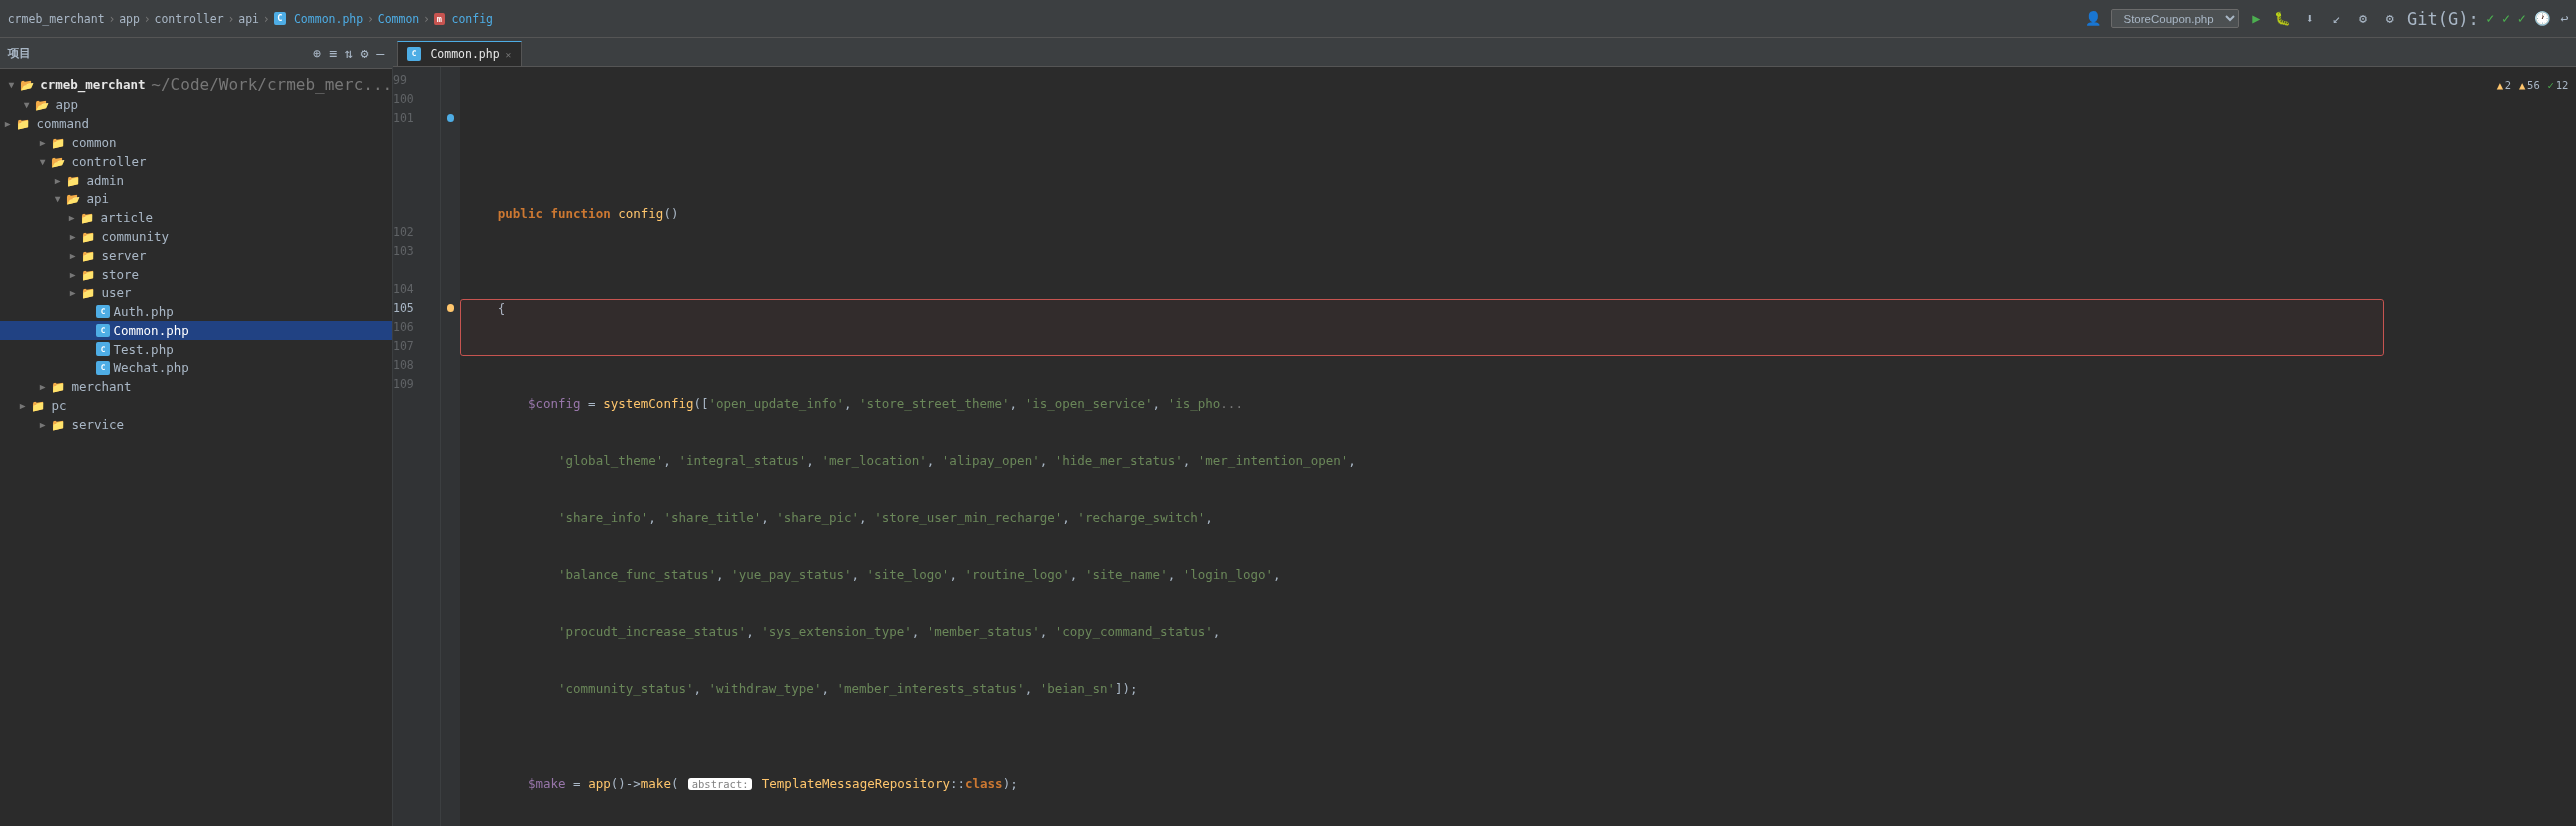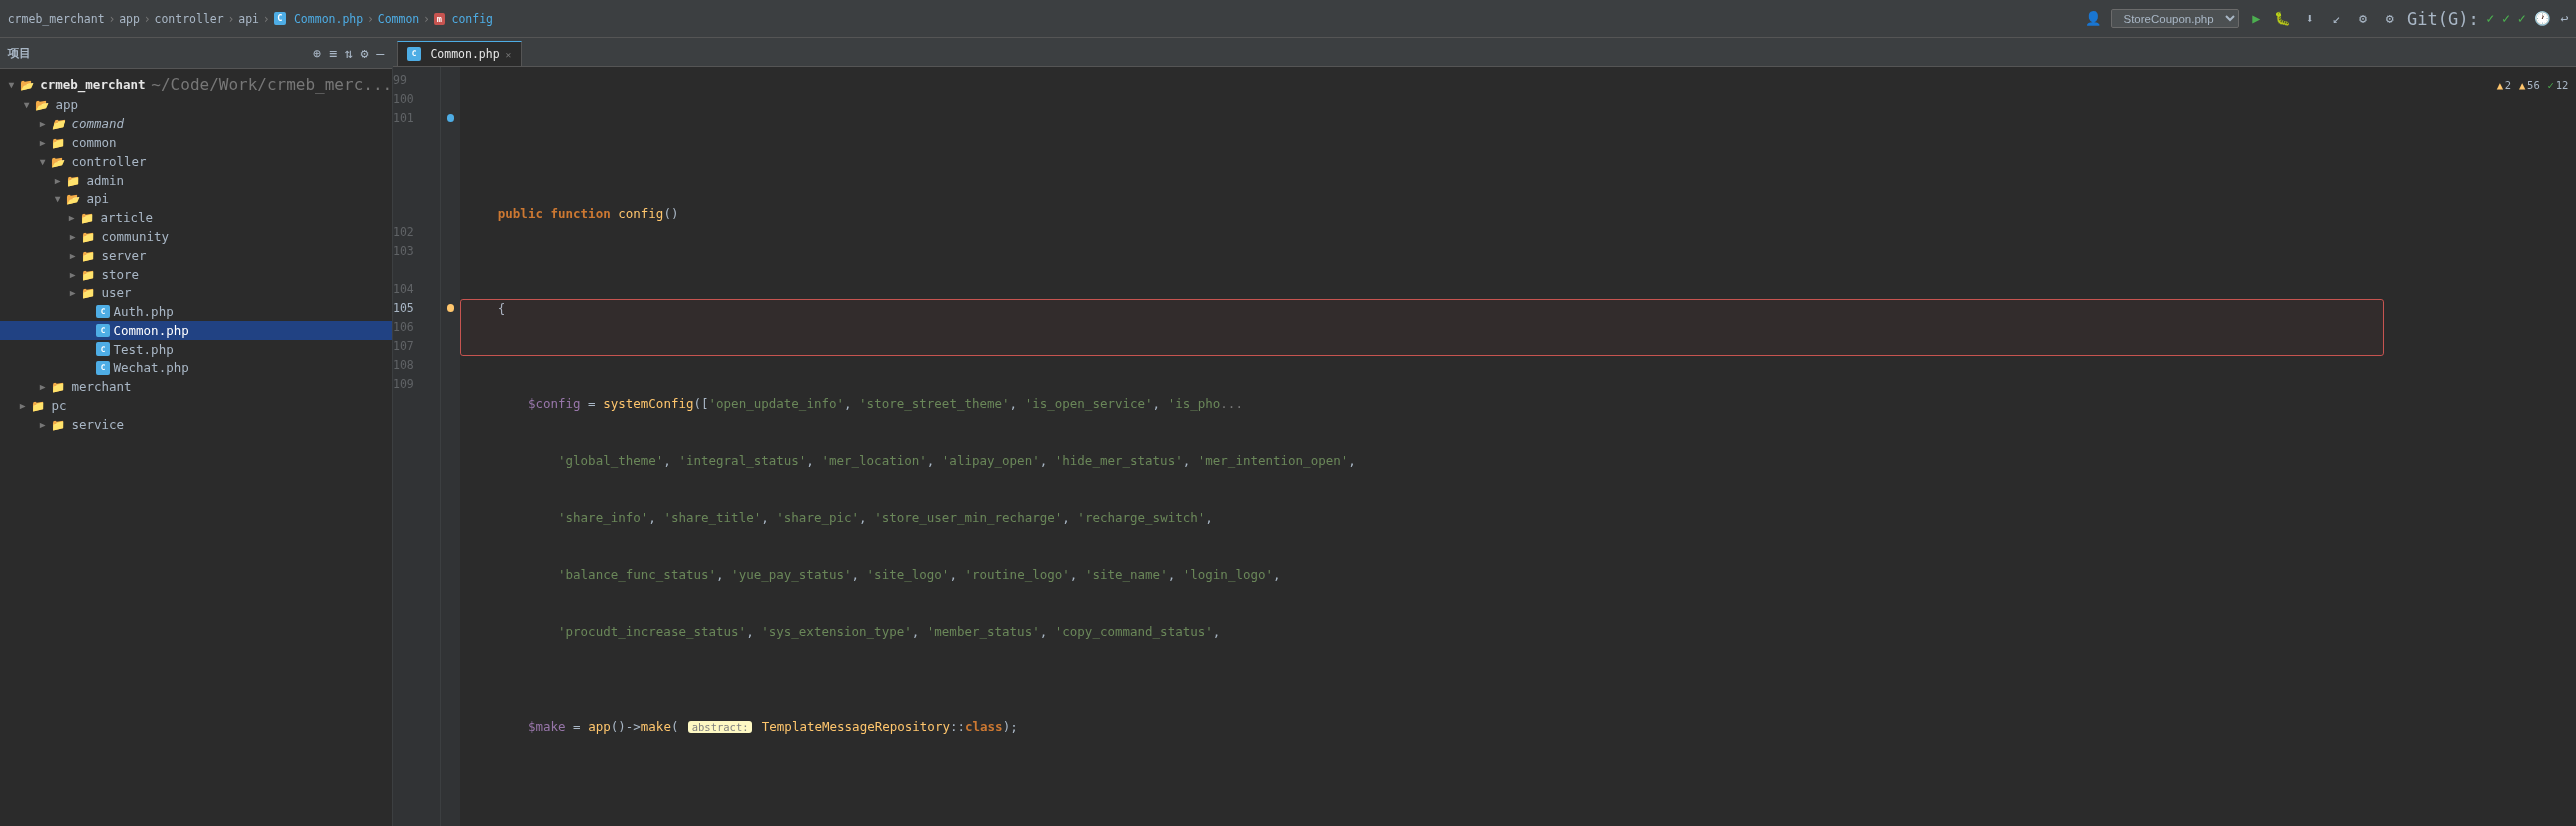--- a/index.html
+++ b/index.html
@@ -289,21 +289,21 @@
       left: 0;
       right: 0;
       border: 1.9px solid #c75450;
       border-radius: 2.9px;
       pointer-events: none;
       background: rgba(199, 84, 80, 0.05);
     }
 
     
     .hint-label {
-      background: #fef9c3;
+      background: #ffffff;
       color: #808080;
       font-size: 10.5px;
       border-radius: 2.9px;
       padding: 0 3.8px;
       margin: 0 1.9px;
     }
 
     .m-icon {
       background: #c75450;
       color: white;
@@ -382,21 +382,21 @@
         <span class="tree-label bold">crmeb_merchant</span>
         <span style="color:#777;font-size:16px;margin-left:5.8px;">~/Code/Work/crmeb_merc...</span>
       </div>
 
       <div class="tree-item" style="padding-left:19px;">
         <span class="tree-arrow open"></span>
         <span class="tree-icon folder-open-icon"></span>
         <span class="tree-label">app</span>
       </div>
 
-      <div class="tree-item" style="padding-left:35px;font-style:italic;">
+      <div class="tree-item" style="">
         <span class="tree-arrow closed"></span>
         <span class="tree-icon folder-icon"></span>
         <span class="tree-label">command</span>
       </div>
 
       <div class="tree-item" style="padding-left:35px;">
         <span class="tree-arrow closed"></span>
         <span class="tree-icon folder-icon"></span>
         <span class="tree-label">common</span>
       </div>
@@ -575,20 +575,21 @@
 
         
         <span class="code-line"><span class="plain">    {</span></span>
 
         
         <span class="code-line"><span class="plain">        </span><span class="var">$config</span><span class="plain"> = </span><span class="fn">systemConfig</span><span class="plain">([</span><span class="str">'open_update_info'</span><span class="plain">, </span><span class="str">'store_street_theme'</span><span class="plain">, </span><span class="str">'is_open_service'</span><span class="plain">, </span><span class="str">'is_pho<span style="color:#777;">...</span></span></span>
         <span class="code-line"><span class="plain">            </span><span class="str">'global_theme'</span><span class="plain">, </span><span class="str">'integral_status'</span><span class="plain">, </span><span class="str">'mer_location'</span><span class="plain">, </span><span class="str">'alipay_open'</span><span class="plain">, </span><span class="str">'hide_mer_status'</span><span class="plain">, </span><span class="str">'mer_intention_open'</span><span class="plain">,</span></span>
         <span class="code-line"><span class="plain">            </span><span class="str">'share_info'</span><span class="plain">, </span><span class="str">'share_title'</span><span class="plain">, </span><span class="str">'share_pic'</span><span class="plain">, </span><span class="str">'store_user_min_recharge'</span><span class="plain">, </span><span class="str">'recharge_switch'</span><span class="plain">,</span></span>
         <span class="code-line"><span class="plain">            </span><span class="str">'balance_func_status'</span><span class="plain">, </span><span class="str">'yue_pay_status'</span><span class="plain">, </span><span class="str">'site_logo'</span><span class="plain">, </span><span class="str">'routine_logo'</span><span class="plain">, </span><span class="str">'site_name'</span><span class="plain">, </span><span class="str">'login_logo'</span><span class="plain">,</span></span>
         <span class="code-line"><span class="plain">            </span><span class="str">'procudt_increase_status'</span><span class="plain">, </span><span class="str">'sys_extension_type'</span><span class="plain">, </span><span class="str">'member_status'</span><span class="plain">, </span><span class="str">'copy_command_status'</span><span class="plain">,</span></span>
+        <span class="code-line"><span class="plain">            </span><span class="str">'community_status'</span><span class="plain">, </span><span class="str">'withdraw_type'</span><span class="plain">, </span><span class="str">'member_interests_status'</span><span class="plain">, </span><span class="str">'beian_sn'</span><span class="plain">]);</span></span>
 
         
         <span class="code-line"><span class="plain">        </span><span class="var">$make</span><span class="plain"> = </span><span class="fn">app</span><span class="plain">()-&gt;</span><span class="fn">make</span><span class="plain">( </span><span class="hint-label">abstract:</span><span class="plain"> </span><span class="cls">TemplateMessageRepository</span><span class="plain">::</span><span class="kw">class</span><span class="plain">);</span></span>
 
         
         
         
 
         
         

